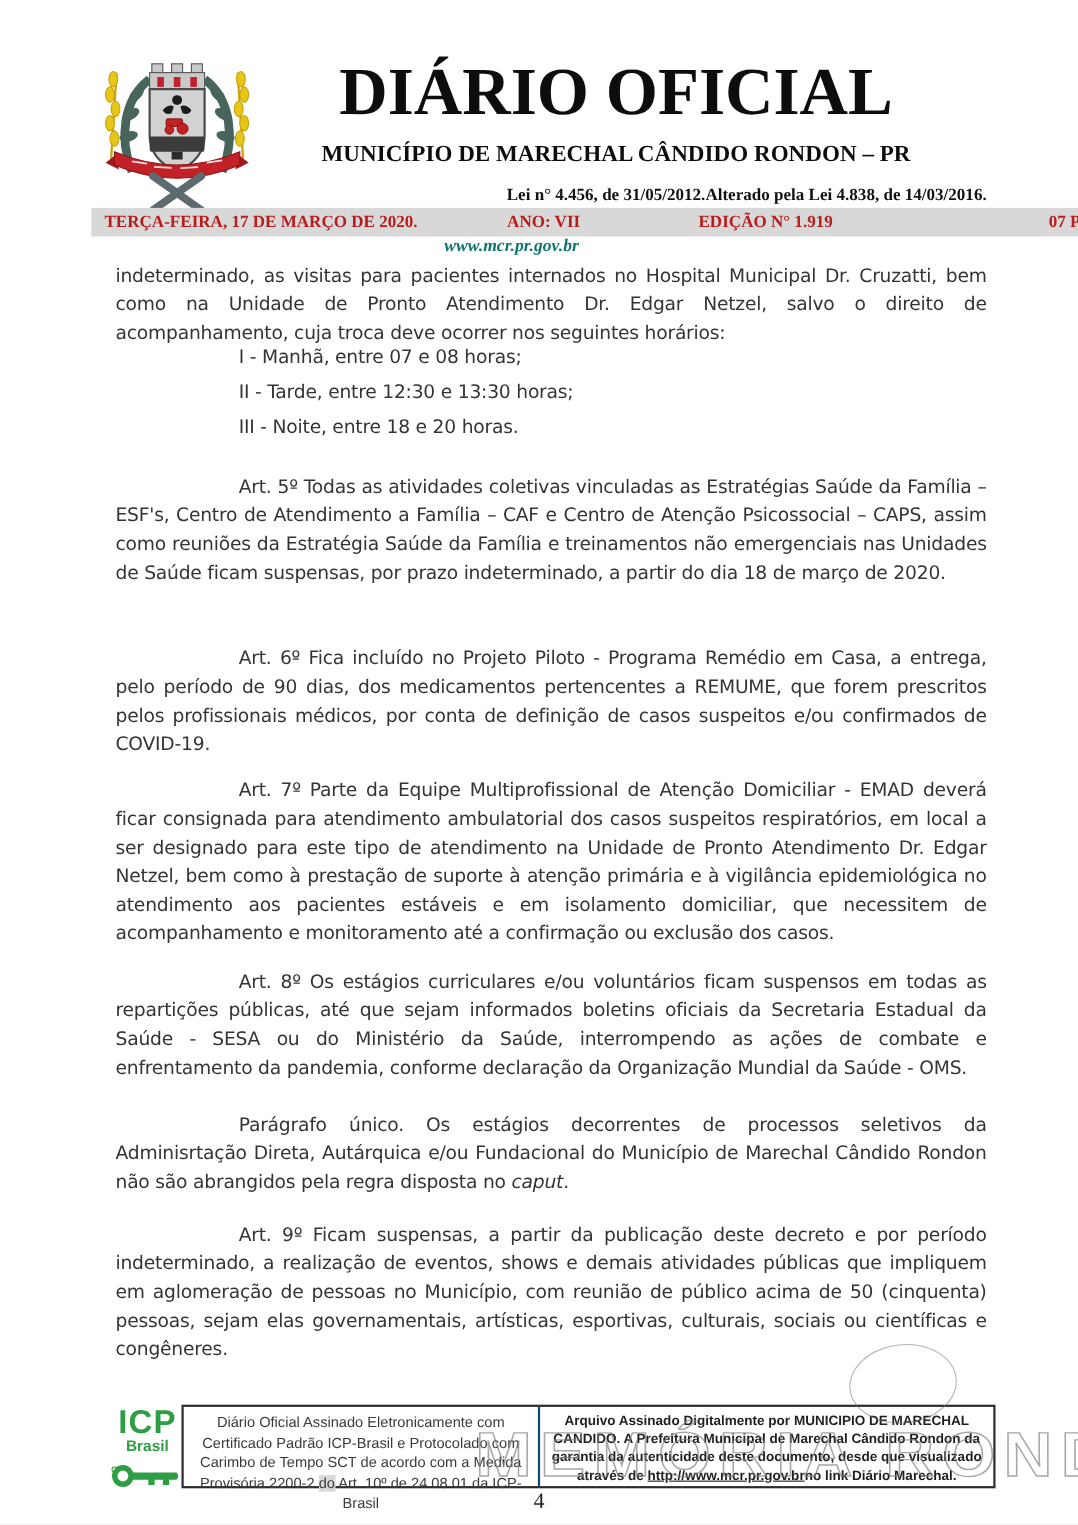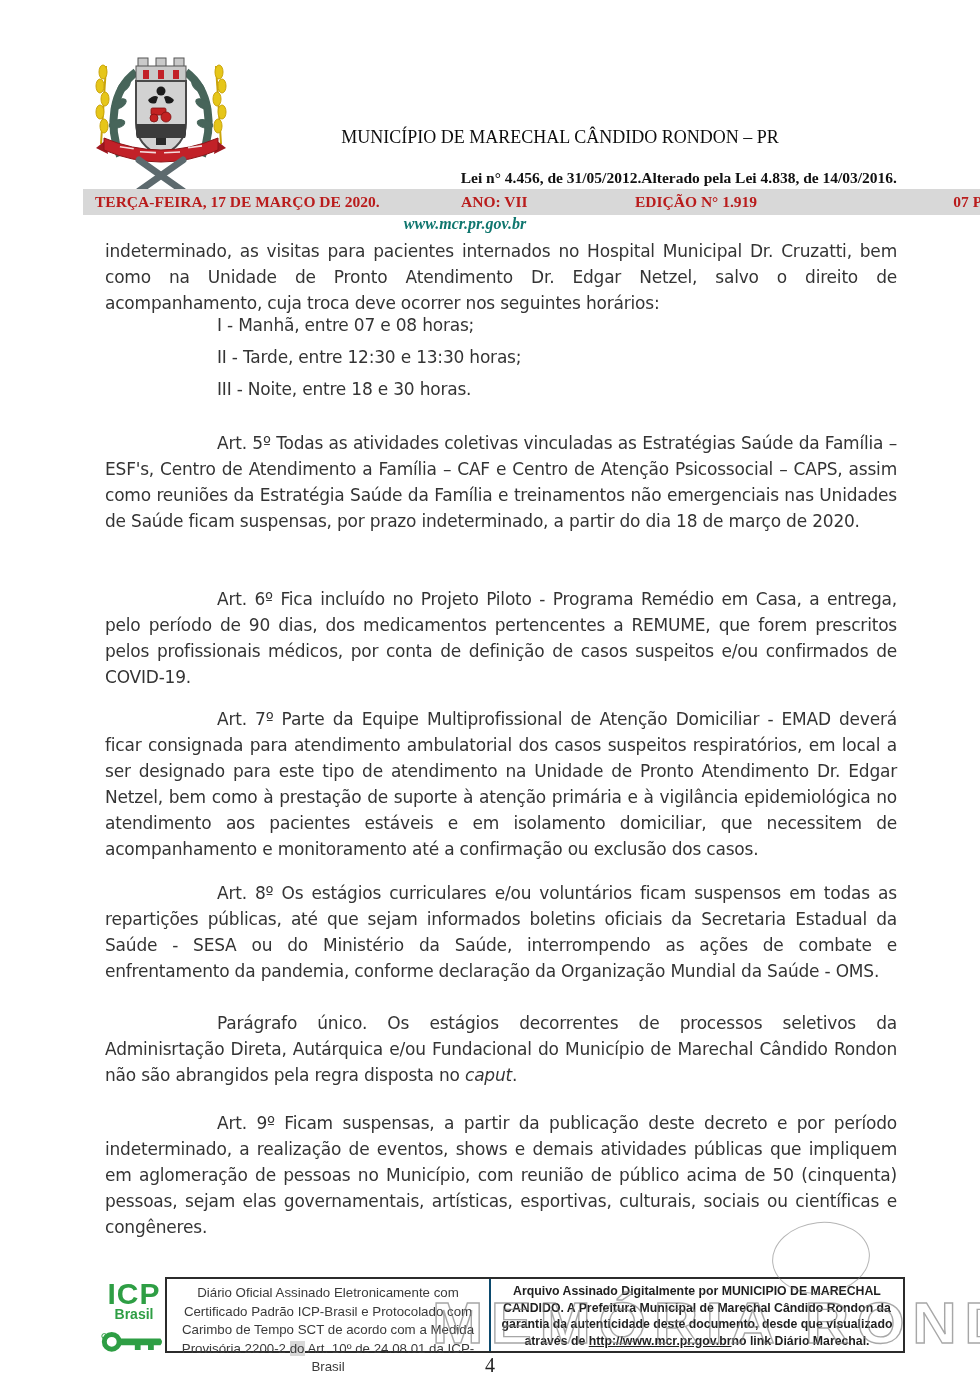--- a/index.html
+++ b/index.html
@@ -10,21 +10,21 @@
   }
   
   .coat{position:absolute;left:86px;top:44px;width:150px;height:152px;}
   .masthead-title{
     position:absolute;left:240px;top:50px;width:640px;text-align:center;
     font-family:"Liberation Serif",serif;font-weight:bold;font-size:61px;
     color:#0d0d0d;letter-spacing:0px;white-space:nowrap;
   }
   .masthead-sub{
     position:absolute;left:240px;top:127px;width:640px;text-align:center;
-    font-family:"Liberation Serif",serif;font-weight:normal;font-size:18px;
+    font-family:"Liberation Serif",serif;font-weight:bold;font-size:21px;
     color:#0d0d0d;white-space:nowrap;
   }
   .law-line{
     position:absolute;left:280px;top:169px;width:617px;text-align:right;
     font-family:"Liberation Serif",serif;font-weight:bold;font-size:15.5px;color:#111;
   }
   .gray-bar{
     position:absolute;left:83px;top:189px;width:941px;height:26px;
     background:#d8d8d8;font-family:"Liberation Serif",serif;font-weight:bold;
     font-size:15.5px;color:#b91c1c;line-height:26px;
@@ -160,37 +160,38 @@
         <rect x="102" y="103" width="14" height="1.6" transform="rotate(-8 102 103)"></rect>
       </g>
     </g>
 
     <g stroke="#5d6a6e" stroke-width="7" stroke-linecap="round">
       <line x1="53" y1="116" x2="97" y2="147"></line>
       <line x1="97" y1="116" x2="53" y2="147"></line>
     </g>
   </svg>
 
+  <div class="masthead-title">DIÁRIO OFICIAL</div>
   <div class="masthead-sub">MUNICÍPIO DE MARECHAL CÂNDIDO RONDON – PR</div>
   <div class="law-line">Lei n° 4.456, de 31/05/2012.Alterado pela Lei 4.838, de 14/03/2016.</div>
 
   <div class="gray-bar">
     <span class="cell gb-date">TERÇA-FEIRA, 17 DE MARÇO DE 2020.</span>
     <span class="cell gb-ano">ANO: VII</span>
     <span class="cell gb-ed">EDIÇÃO N° 1.919</span>
     <span class="cell gb-pag">07 Pág(s)</span>
   </div>
 
   <div class="site-line">www.mcr.pr.gov.br</div>
 
   <p class="para" style="top:238px">indeterminado, as visitas para pacientes internados no Hospital Municipal Dr. Cruzatti, bem como na Unidade de Pronto Atendimento Dr. Edgar Netzel, salvo o direito de acompanhamento, cuja troca deve ocorrer nos seguintes horários:</p>
 
   <p class="list-item" style="top:312px">I - Manhã, entre 07 e 08 horas;</p>
   <p class="list-item" style="top:344px">II - Tarde, entre 12:30 e 13:30 horas;</p>
-  <p class="list-item" style="top:376px">III - Noite, entre 18 e 30 horas.</p>
+  <p class="list-item" style="top:376px">III - Noite, entre 18 e 20 horas.</p>
 
   <p class="para indent" style="top:430px">Art. 5º Todas as atividades coletivas vinculadas as Estratégias Saúde da Família – ESF's, Centro de Atendimento a Família – CAF e Centro de Atenção Psicossocial – CAPS, assim como reuniões da Estratégia Saúde da Família e treinamentos não emergenciais nas Unidades de Saúde ficam suspensas, por prazo indeterminado, a partir do dia 18 de março de 2020.</p>
   <p class="para indent" style="top:586px">Art. 6º Fica incluído no Projeto Piloto - Programa Remédio em Casa,  a entrega, pelo período de 90 dias, dos medicamentos pertencentes a REMUME, que forem prescritos pelos profissionais médicos, por conta de definição de casos suspeitos e/ou confirmados de COVID-19.</p>
   <p class="para indent" style="top:706px">Art. 7º Parte da Equipe Multiprofissional de Atenção Domiciliar - EMAD deverá ficar consignada para atendimento ambulatorial dos casos suspeitos respiratórios, em local a ser designado para este tipo de atendimento na Unidade de Pronto Atendimento Dr. Edgar Netzel, bem como à prestação de suporte à atenção primária e à vigilância epidemiológica no atendimento aos pacientes estáveis e em isolamento domiciliar, que necessitem de acompanhamento e monitoramento até a confirmação ou exclusão dos casos.</p>
   <p class="para indent" style="top:880px">Art. 8º Os estágios curriculares e/ou voluntários ficam suspensos em todas as repartições públicas, até que sejam informados boletins oficiais da Secretaria Estadual da Saúde - SESA ou do Ministério da Saúde, interrompendo as ações de combate e enfrentamento da pandemia, conforme declaração da Organização Mundial da Saúde - OMS.</p>
 
   <p class="para indent" style="top:1010px"><span>Parágrafo único. Os estágios decorrentes de processos seletivos da Adminisrtação Direta, Autárquica e/ou Fundacional do Município de Marechal Cândido Rondon não são abrangidos pela regra disposta no </span><i>caput</i><span>.</span></p>
 
   <p class="para indent" style="top:1110px">Art. 9º Ficam suspensas, a partir da publicação deste decreto e por período indeterminado, a realização de eventos, shows e demais atividades públicas que impliquem em aglomeração de pessoas no Município, com reunião de público acima de 50 (cinquenta) pessoas, sejam elas governamentais, artísticas, esportivas, culturais, sociais ou científicas e congêneres.</p>
 

